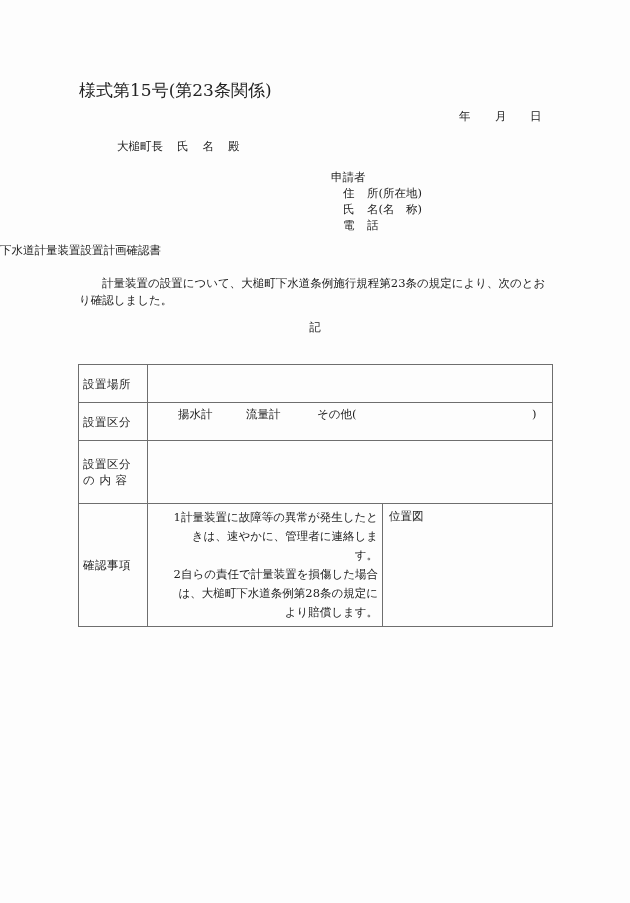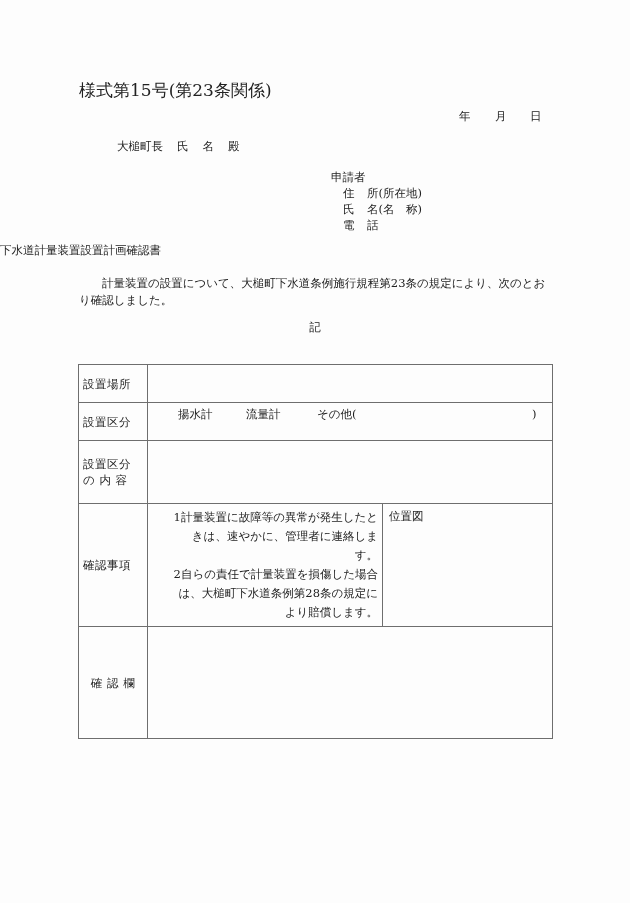--- a/index.html
+++ b/index.html
@@ -121,18 +121,14 @@
   <tr class="r4">
     <td class="label">確認事項</td>
     <td class="items-cell">
       <div class="item"><span class="num">1</span><span>計量装置に故障等の異常が発生したときは、速やかに、管理者に連絡します。</span></div>
       <div class="item"><span class="num">2</span><span>自らの責任で計量装置を損傷した場合は、大槌町下水道条例第28条の規定により賠償します。</span></div>
     </td>
     <td class="map-cell">
       <span>位置図</span>
     </td>
   </tr>
-  <tr class="r5">
-    <td class="label confirm-label">確 認 欄</td>
-    <td colspan="2"></td>
-  </tr>
 </tbody>
   </table>
 
 </body></html>

